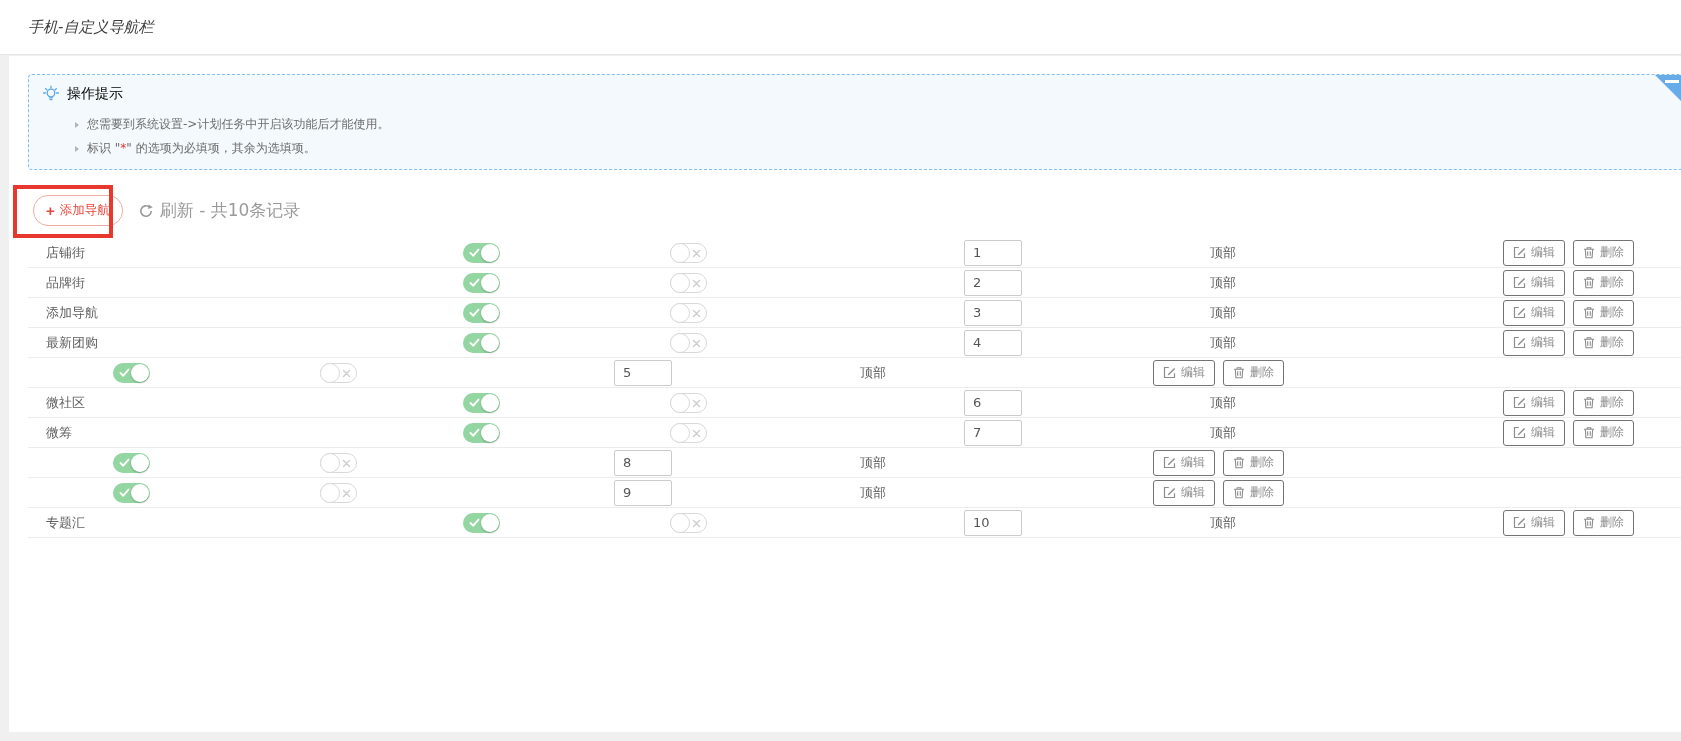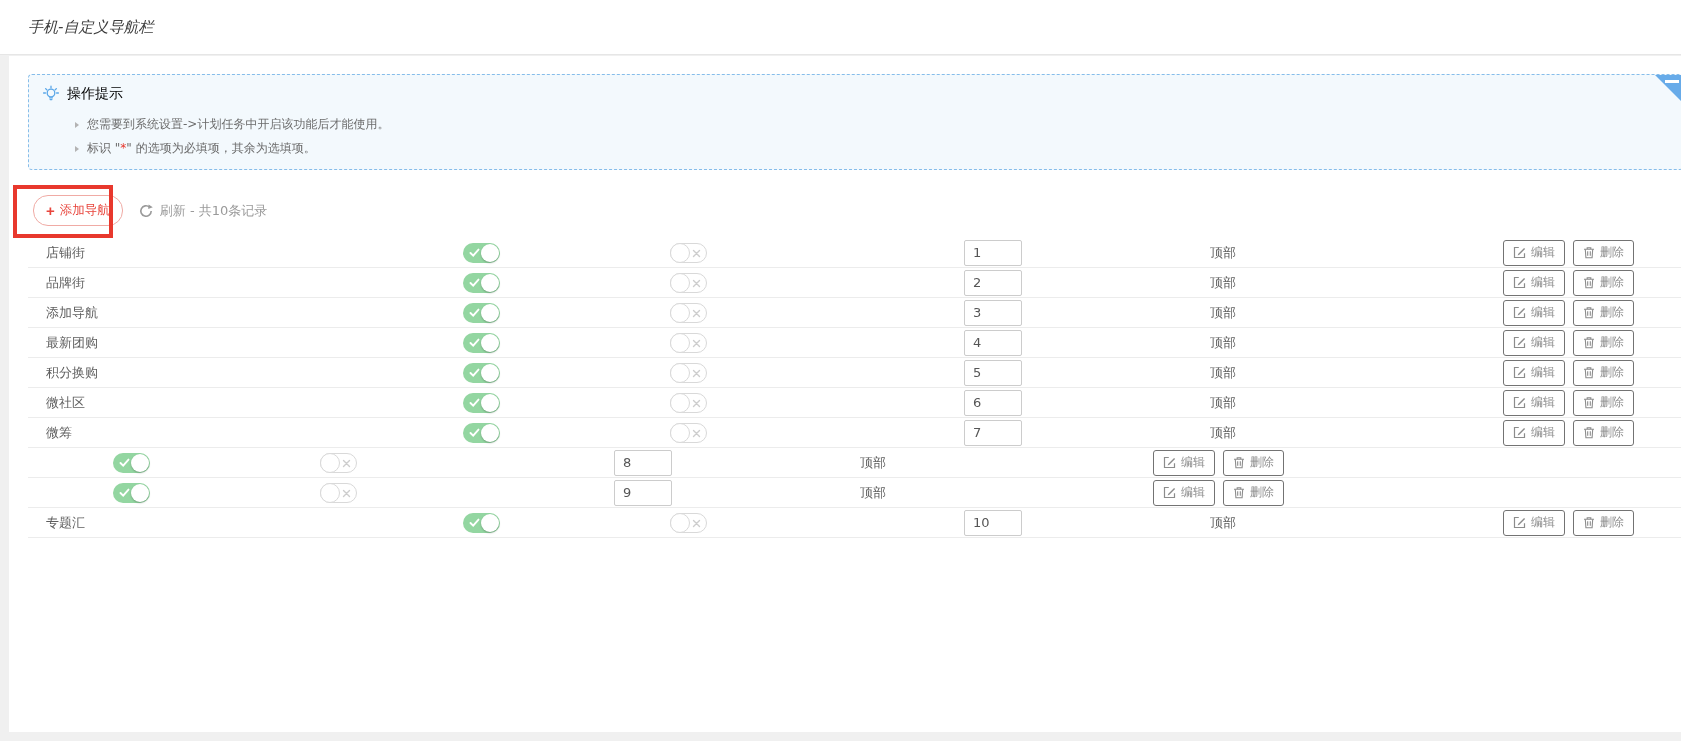--- a/index.html
+++ b/index.html
@@ -22,21 +22,21 @@
                 border-bottom:3.5px solid transparent; margin-right:8px; }
   .star { color:#e8382d; }
   .fold { position:absolute; top:0; right:0; width:0; height:0;
           border-top:27px solid #67abe9; border-left:27px solid transparent; }
   .fold-minus { position:absolute; top:5px; right:3px; width:14px; height:3px; background:#fff; }
   
   .toolbar { position:absolute; left:24px; top:139px; height:31px; display:flex; align-items:center; }
   .add-btn { height:31px; padding:0 12px; background:#fff; border:1px solid #f0aba5; border-radius:15px;
              color:#e8453c; font-size:12.5px; display:inline-flex; align-items:center; gap:5px; cursor:pointer; }
   .add-plus { font-size:15px; font-weight:bold; line-height:1; }
-  .refresh { display:flex; align-items:center; gap:7px; margin-left:16px; color:#9a9a9a; font-size:13px; cursor:pointer; }
+  .refresh { display:flex; align-items:center; gap:7px; margin-left:16px; color:#9a9a9a; font-size:17px; cursor:pointer; }
   
   .annotation { position:absolute; left:13px; top:185px; width:100px; height:53px;
                 border:4px solid #e8382d; z-index:6; pointer-events:none; }
   
   .table { position:absolute; left:19px; right:0; top:182px; }
   .thead { display:flex; height:37px; background:#efefef; align-items:center;
            font-size:13px; color:#333; font-weight:bold; }
   .trow  { display:flex; height:30px; border-bottom:1px solid #ececec;
            font-size:13px; color:#5e5e5e; background:#fff; }
   .cell { display:flex; align-items:center; justify-content:center; }
@@ -276,21 +276,20 @@
           <path d="M1 3.2h10M4.2 3.2V1.8h3.6v1.4" stroke="#8c8c8c" stroke-width="1.1" fill="none"></path>
           <path d="M2.3 3.2l.6 8.5h6.2l.6-8.5" stroke="#8c8c8c" stroke-width="1.1" fill="none"></path>
           <path d="M4.7 5.2v4.6M7.3 5.2v4.6" stroke="#8c8c8c" stroke-width="1.1" fill="none"></path>
         </svg>
         <span>删除</span>
       </button>
     </div>
   </div>
 
   <div class="trow">
-    <div class="cell c-name">积分换购</div>
     <div class="cell c-show">
       <span class="toggle on">
         <svg class="tick" width="11" height="10" viewBox="0 0 11 10">
                   <polyline points="1.5,5 4.2,7.6 9.5,1.6" stroke="#fff" stroke-width="1.9" fill="none" stroke-linecap="round"></polyline>
                 </svg>
         <span class="knob"></span>
 
       </span>
     </div>
     <div class="cell c-new">

